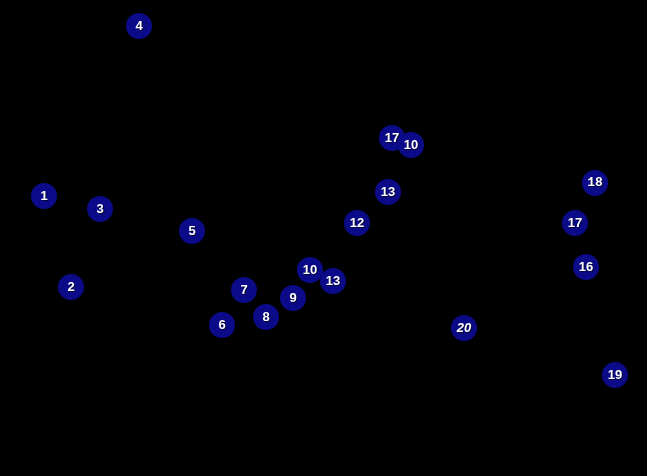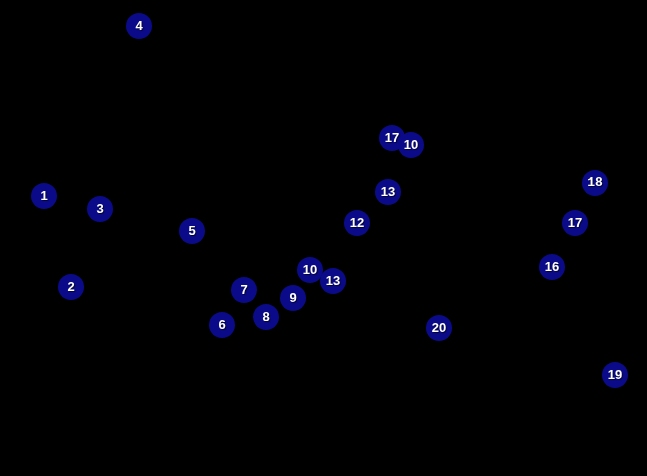--- a/index.html
+++ b/index.html
@@ -45,18 +45,18 @@
     <div class="mark" style="left: 222px; top: 325px; width: 26px; height: 26px; line-height: 26px;">6</div>
     <div class="mark" style="left: 244px; top: 290px; width: 26px; height: 26px; line-height: 26px;">7</div>
     <div class="mark" style="left: 266px; top: 317px; width: 26px; height: 26px; line-height: 26px;">8</div>
     <div class="mark" style="left: 293px; top: 298px; width: 26px; height: 26px; line-height: 26px;">9</div>
     <div class="mark" style="left: 310px; top: 245px; width: 26px; height: 26px; line-height: 26px; margin-top: 12px;">10</div>
     <div class="mark" style="left: 333px; top: 281px; width: 26px; height: 26px; line-height: 26px;">13</div>
     <div class="mark" style="left: 357px; top: 223px; width: 26px; height: 26px; line-height: 26px;">12</div>
     <div class="mark" style="left: 388px; top: 192px; width: 26px; height: 26px; line-height: 26px;">13</div>
     <div class="mark" style="left: 392px; top: 138px; width: 26px; height: 26px; line-height: 26px;">17</div>
     <div class="mark" style="left: 411px; top: 145px; width: 26px; height: 26px; line-height: 26px;">10</div>
-    <div class="mark" style="left: 552px; top: 267px; width: 26px; height: 26px; line-height: 26px;">16</div>
+    <div class="mark" style="left: 586px; top: 267px; width: 26px; height: 26px; line-height: 26px;">16</div>
     <div class="mark" style="left: 575px; top: 223px; width: 26px; height: 26px; line-height: 26px;">17</div>
     <div class="mark" style="left: 595px; top: 183px; width: 26px; height: 26px; line-height: 26px; font-family: Liberation Mono, monospace;">18</div>
     <div class="mark" style="left: 615px; top: 375px; width: 26px; height: 26px; line-height: 26px;">19</div>
-    <div class="mark" style="left: 439px; top: 328px; width: 26px; height: 26px; line-height: 26px;">20</div>
+    <div class="mark" style="left: 464px; top: 328px; width: 26px; height: 26px; line-height: 26px; font-style: italic;">20</div>
   </div>
 
 </body></html>

